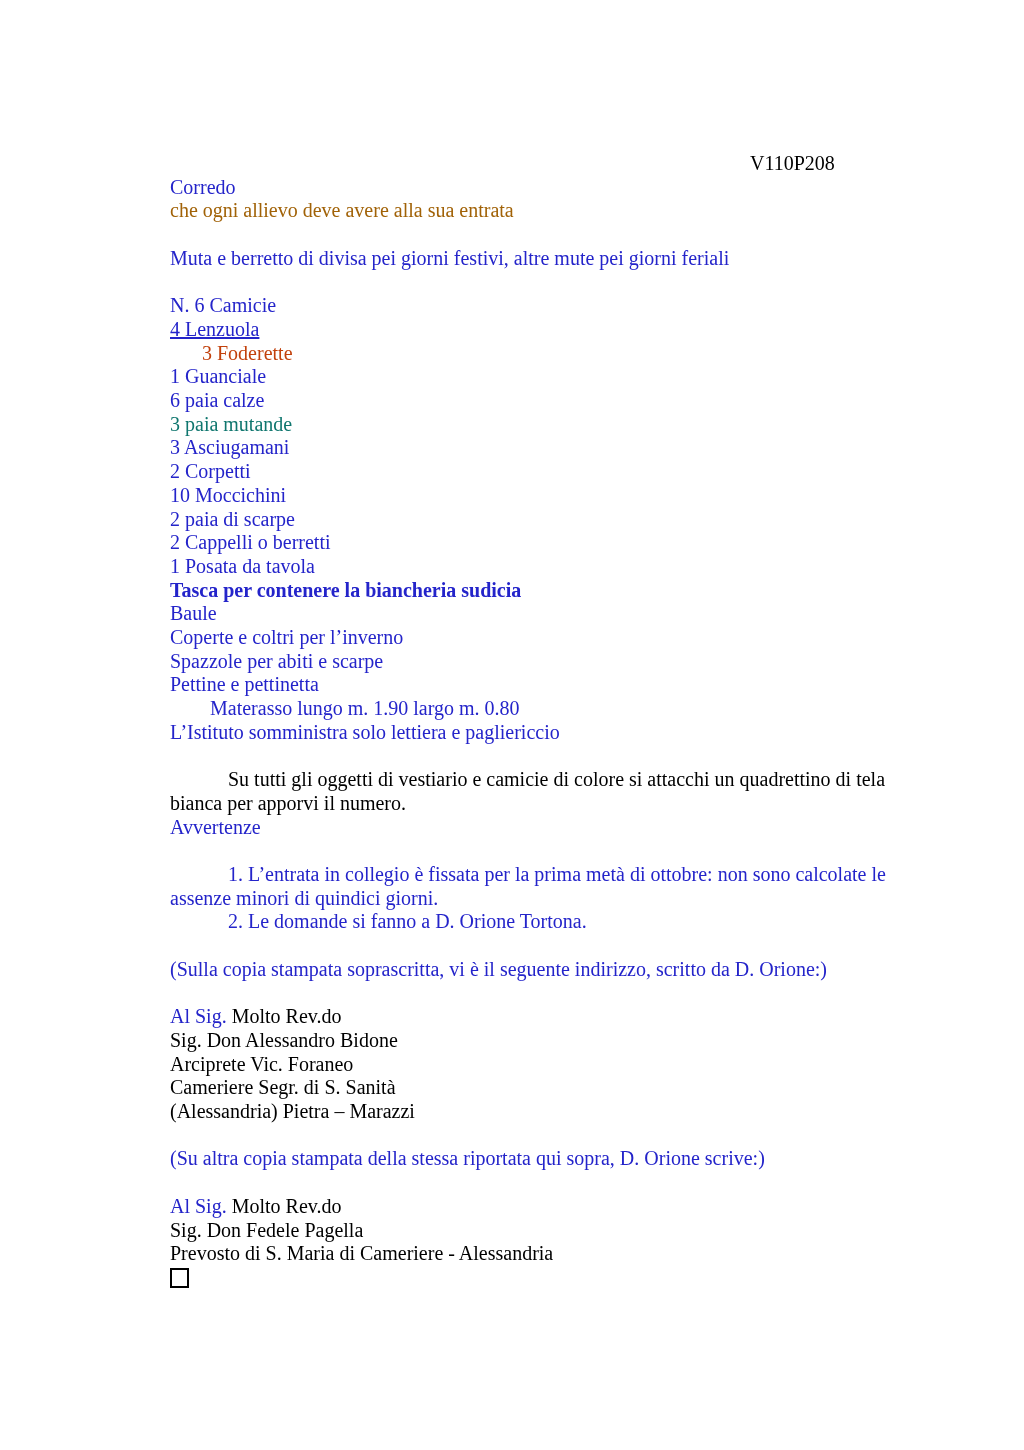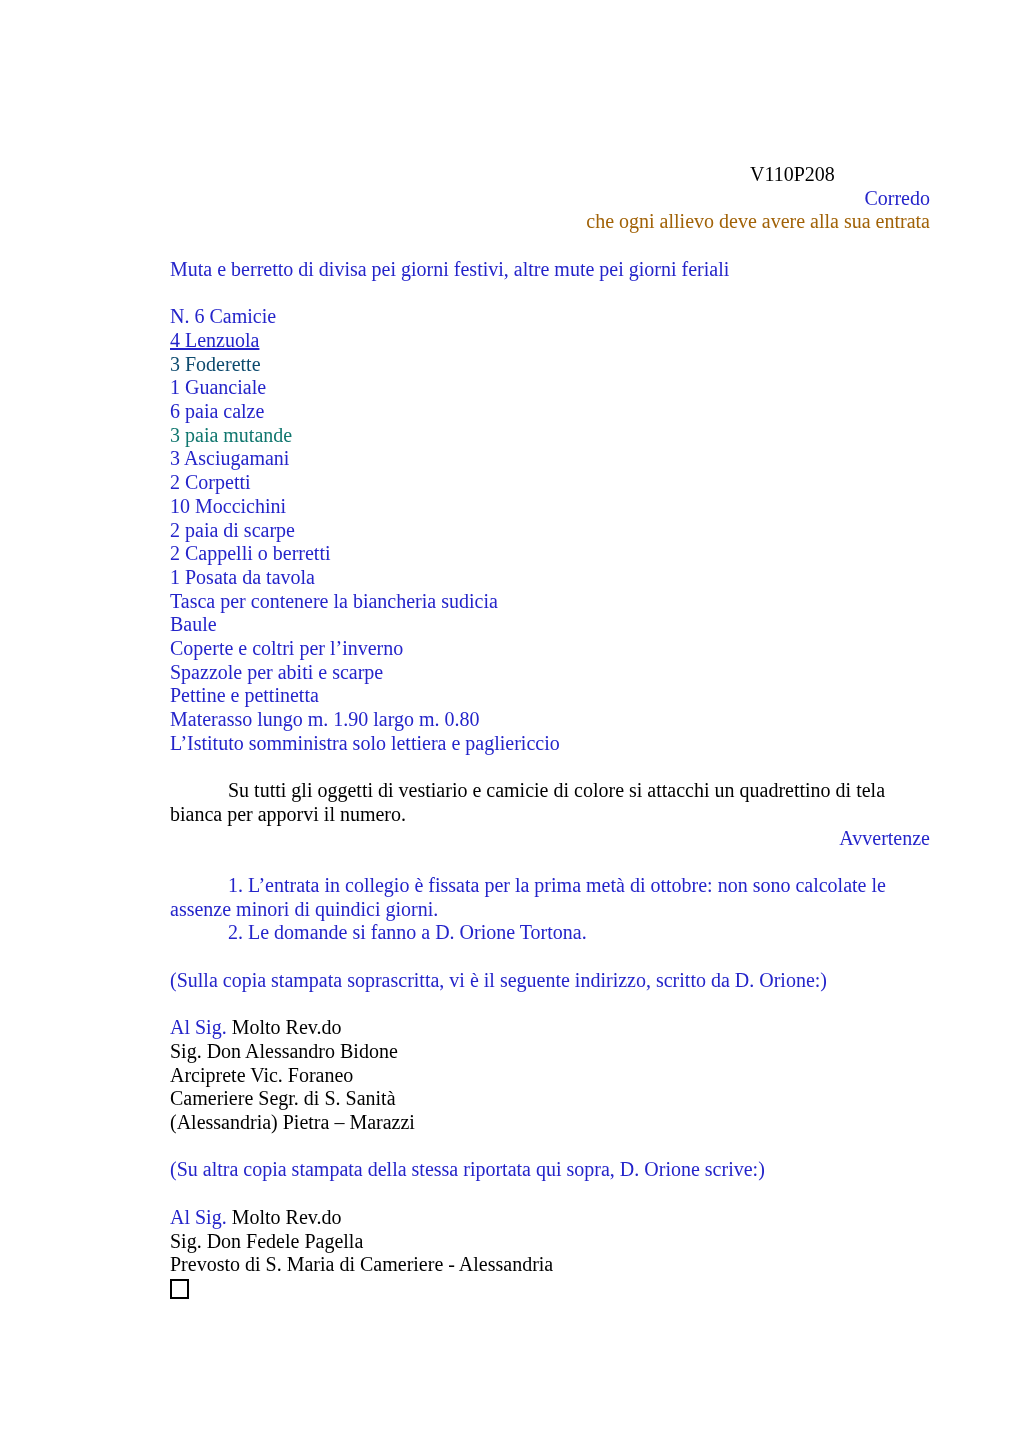--- a/index.html
+++ b/index.html
@@ -14,28 +14,28 @@
     background: #ffffff;
     overflow: hidden;
     font-family: "Liberation Serif", "DejaVu Serif", serif;
     font-size: 20px;
     line-height: 23.7px;
     color: #000000;
   }
   .content {
     position: absolute;
     left: 170px;
-    top: 163px;
+    top: 152px;
     width: 760px;
   }
   .line {
     min-height: 23.7px;
     white-space: pre-wrap;
   }
-  .line.center { text-align: right; }
+  .line.center { text-align: left; }
   .line.ref    { padding-left: 580px; }
   .line.indent { text-indent: 58px; }
   .square {
     display: inline-block;
     width: 15px;
     height: 16px;
     border: 2px solid #000000;
     vertical-align: -2px;
     margin-top: 2px;
   }
@@ -46,36 +46,36 @@
 <div class="page">
   <div class="content">
       <div class="line ref"><span style="color: rgb(0, 0, 0);">V110P208</span></div>
       <div class="line center"><span style="color: rgb(36, 36, 202);">Corredo</span></div>
       <div class="line center"><span style="color: #a16207;">che ogni allievo deve avere alla sua entrata</span></div>
       <div class="line left"></div>
       <div class="line left"><span style="color: rgb(36, 36, 202);">Muta e berretto di divisa pei giorni festivi, altre mute pei giorni feriali</span></div>
       <div class="line left"></div>
       <div class="line left"><span style="color: rgb(36, 36, 202);">N. 6 Camicie</span></div>
       <div class="line left"><span style="color: rgb(36, 36, 202); text-decoration: underline;">4 Lenzuola</span></div>
-      <div class="line left"><span style="color: #0c4a6e;">3 Foderette</span></div>
+      <div class="line left"><span style="color: #c2410c; margin-left: 32px;">3 Foderette</span></div>
       <div class="line left"><span style="color: rgb(36, 36, 202);">1 Guanciale</span></div>
       <div class="line left"><span style="color: rgb(36, 36, 202);">6 paia calze</span></div>
       <div class="line left"><span style="color: #0f766e;">3 paia mutande</span></div>
       <div class="line left"><span style="color: rgb(36, 36, 202);">3 Asciugamani</span></div>
       <div class="line left"><span style="color: rgb(36, 36, 202);">2 Corpetti</span></div>
       <div class="line left"><span style="color: rgb(36, 36, 202);">10 Moccichini</span></div>
       <div class="line left"><span style="color: rgb(36, 36, 202);">2 paia di scarpe</span></div>
       <div class="line left"><span style="color: rgb(36, 36, 202);">2 Cappelli o berretti</span></div>
       <div class="line left"><span style="color: rgb(36, 36, 202);">1 Posata da tavola</span></div>
-      <div class="line left"><span style="color: rgb(36, 36, 202);">Tasca per contenere la biancheria sudicia</span></div>
+      <div class="line left"><span style="color: rgb(36, 36, 202); font-weight: bold;">Tasca per contenere la biancheria sudicia</span></div>
       <div class="line left"><span style="color: rgb(36, 36, 202);">Baule</span></div>
       <div class="line left"><span style="color: rgb(36, 36, 202);">Coperte e coltri per l’inverno</span></div>
       <div class="line left"><span style="color: rgb(36, 36, 202);">Spazzole per abiti e scarpe</span></div>
       <div class="line left"><span style="color: rgb(36, 36, 202);">Pettine e pettinetta</span></div>
-      <div class="line left"><span style="color: rgb(36, 36, 202);">Materasso lungo m. 1.90 largo m. 0.80</span></div>
+      <div class="line left"><span style="color: rgb(36, 36, 202); margin-left: 40px;">Materasso lungo m. 1.90 largo m. 0.80</span></div>
       <div class="line left"><span style="color: rgb(36, 36, 202);">L’Istituto somministra solo lettiera e pagliericcio</span></div>
       <div class="line left"></div>
       <div class="line indent"><span style="color: #000000;">Su tutti gli oggetti di vestiario e camicie di colore si attacchi un quadrettino di tela bianca per apporvi il numero.</span></div>
       <div class="line center"><span style="color: rgb(36, 36, 202);">Avvertenze</span></div>
       <div class="line left"></div>
       <div class="line indent"><span style="color: rgb(36, 36, 202);">1. L’entrata in collegio è fissata per la prima metà di ottobre: non sono calcolate le assenze minori di quindici giorni.</span></div>
       <div class="line indent"><span style="color: rgb(36, 36, 202);">2. Le domande si fanno a D. Orione Tortona.</span></div>
       <div class="line left"></div>
       <div class="line left"><span style="color: rgb(36, 36, 202);">(Sulla copia stampata soprascritta, vi è il seguente indirizzo, scritto da D. Orione:)</span></div>
       <div class="line left"></div>

